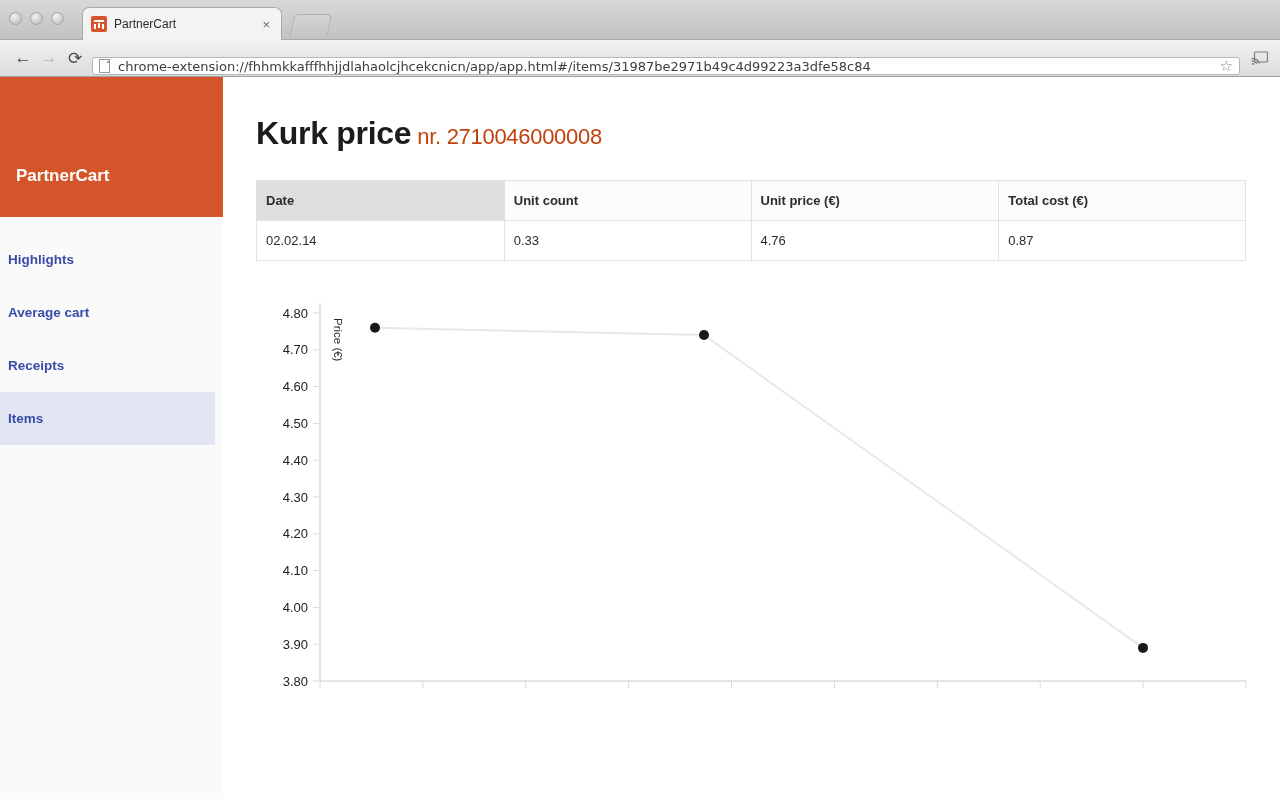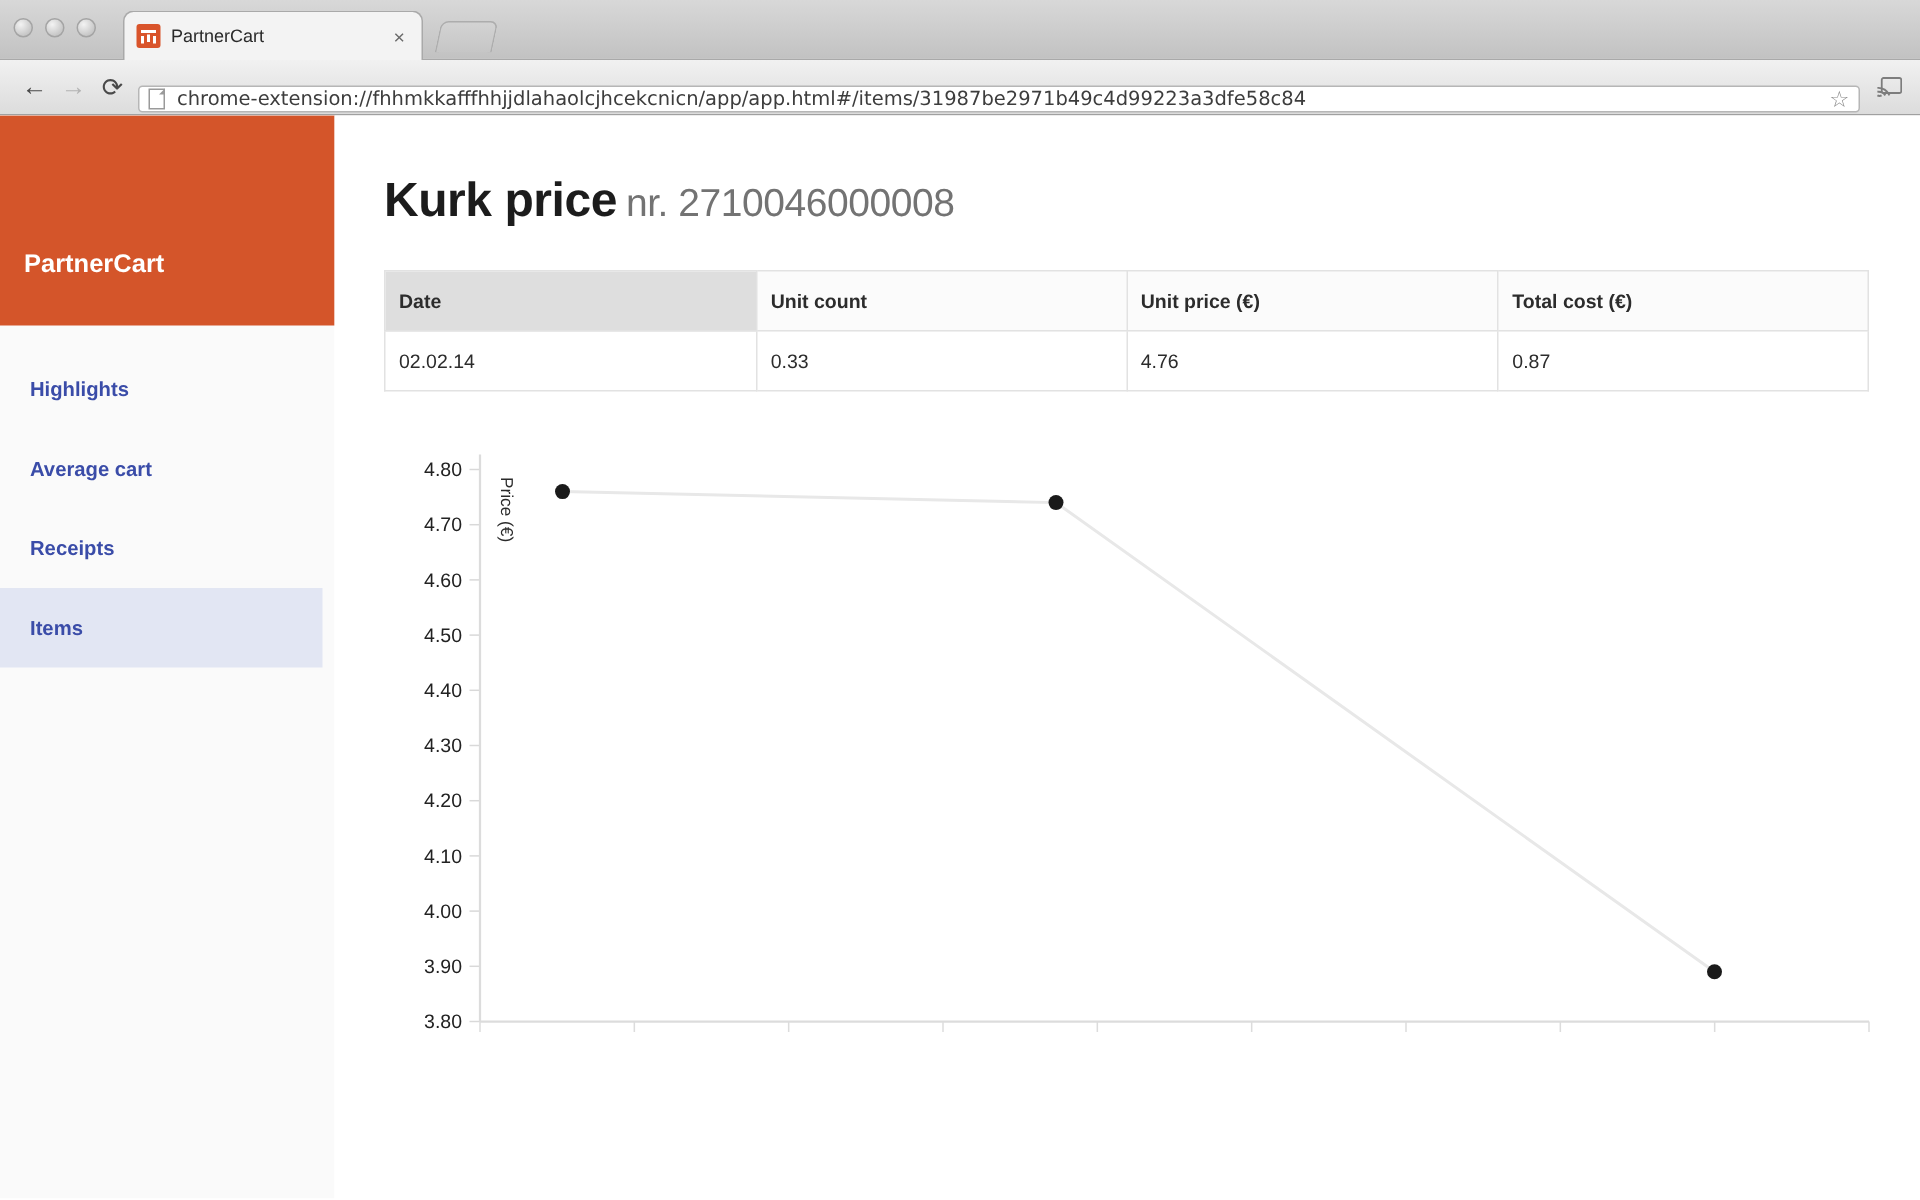--- a/index.html
+++ b/index.html
@@ -146,21 +146,21 @@
   }
   .brand {
     color: #ffffff;
     font-size: 17px;
     font-weight: bold;
   }
   .nav { padding-top: 16px; }
   .nav-item {
     height: 53px;
     display: flex; align-items: center;
-    padding-left: 20px;
+    padding-left: 8px;
     color: #3a4ca8;
     font-size: 13.5px;
     font-weight: bold;
     width: 215px;
   }
   .nav-item.active { background: #e2e6f3; }
 
   .content {
     position: absolute;
     left: 223px; top: 0;
@@ -170,23 +170,23 @@
   }
   .page-title {
     font-size: 32px;
     font-weight: bold;
     color: #1c1c1c;
     letter-spacing: -0.3px;
     margin-bottom: 28px;
     white-space: nowrap;
   }
   .page-title .sub {
-    font-size: 26px;
+    font-size: 22px;
     font-weight: normal;
-    color: #737373;
+    color: #c2410c;
     margin-left: 6px;
   }
 
   table.data {
     width: 990px;
     border-collapse: collapse;
     font-size: 13px;
   }
   table.data th, table.data td {
     text-align: left;

